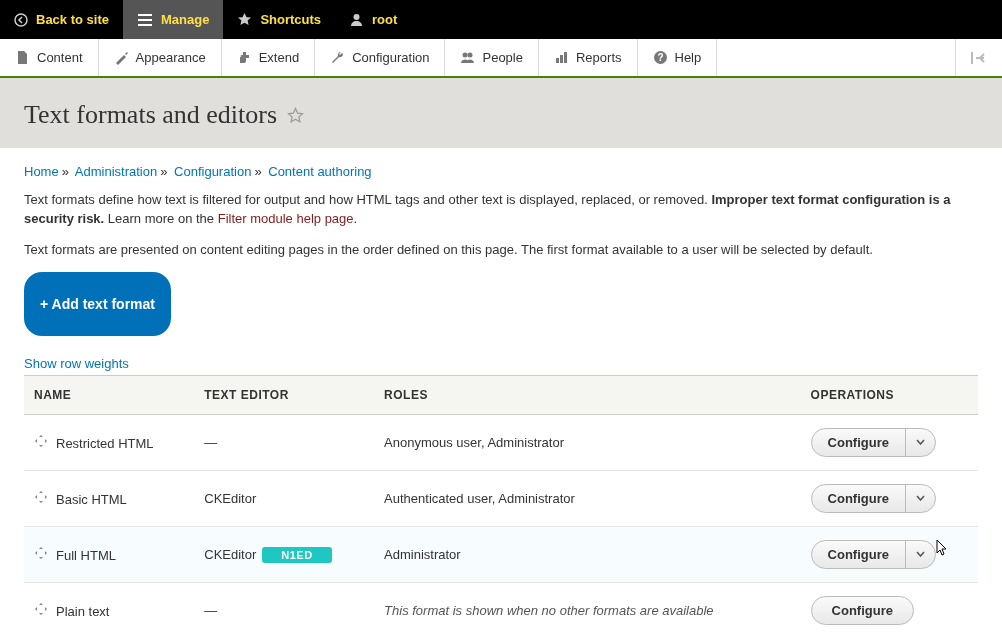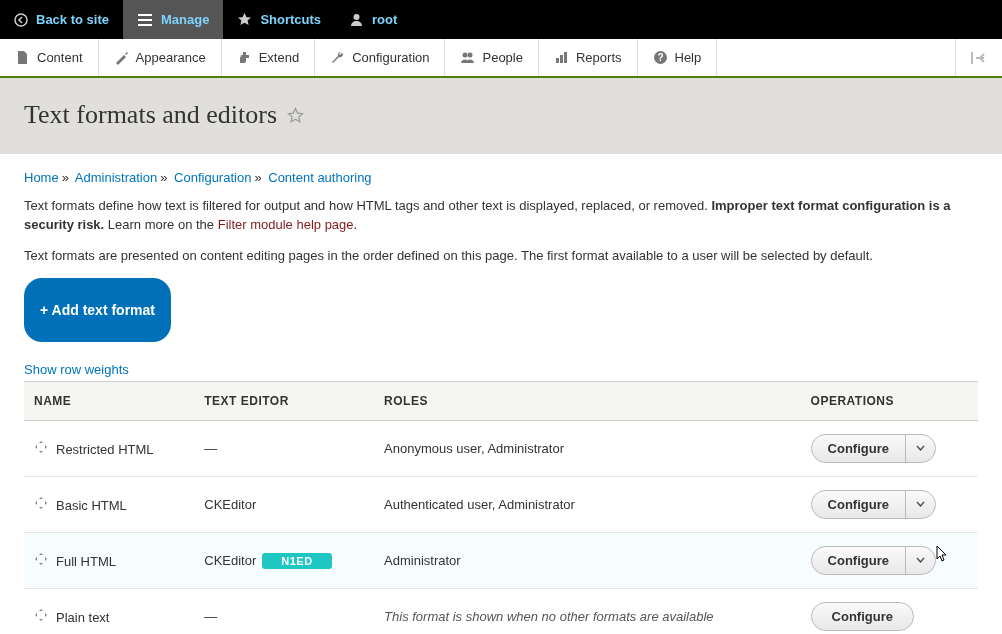--- a/index.html
+++ b/index.html
@@ -1,26 +1,26 @@
 <!DOCTYPE html>
 <html><head>
 <meta charset="utf-8">
 <style>
 *{box-sizing:border-box;margin:0;padding:0}
 body{font-family:"Lucida Grande","Lucida Sans Unicode",Arial,sans-serif;font-size:13px;color:#333;background:#fff;width:1002px}
-.topbar{background:#000;height:39px;display:flex;align-items:stretch;color:#7dd3fc}
+.topbar{background:#000;height:39px;display:flex;align-items:stretch;color:#fde047}
 .topbar-item{display:flex;align-items:center;padding:0 14px;cursor:pointer;font-weight:bold;font-size:13px}
 .topbar-item.active{background:#555}
 .topbar-item .icon{margin-right:8px;display:flex;align-items:center}
 .menubar{background:#fff;height:39px;display:flex;align-items:stretch;border-bottom:2px solid #4d7c0f}
 .menubar-item{display:flex;align-items:center;padding:0 15px;cursor:pointer;border-right:1px solid #ddd;color:#333}
 .menubar-item .icon{margin-right:7px;color:#777}
 .menubar-spacer{flex:1}
 .menubar-collapse{display:flex;align-items:center;padding:0 14px;cursor:pointer;color:#999;border-left:1px solid #ddd}
-.header-region{background:#e0dfdb;padding:22px 24px 24px}
+.header-region{background:#e0dfdb;padding:22px 24px 18px}
 .page-title{font-family:Georgia,"Times New Roman",serif;font-size:26px;font-weight:normal;color:#333;display:flex;align-items:center}
 .star{margin-left:10px;color:#999;cursor:pointer}
 .content{padding:16px 24px 24px}
 .breadcrumb{font-size:13px;margin-bottom:12px}
 .breadcrumb a{color:#0074bd;text-decoration:none}
 .breadcrumb .sep{color:#333;margin:0 3px}
 .desc{margin-bottom:12px;line-height:1.45}
 .desc a{color:#7f1d1d;text-decoration:none}
 .primary-btn{display:inline-block;background:#0071b8;color:#fff;border:none;border-radius:18px;padding:24px 16px;font-size:14px;font-weight:bold;cursor:pointer}
 .primary-btn.small{padding:7px 20px}

